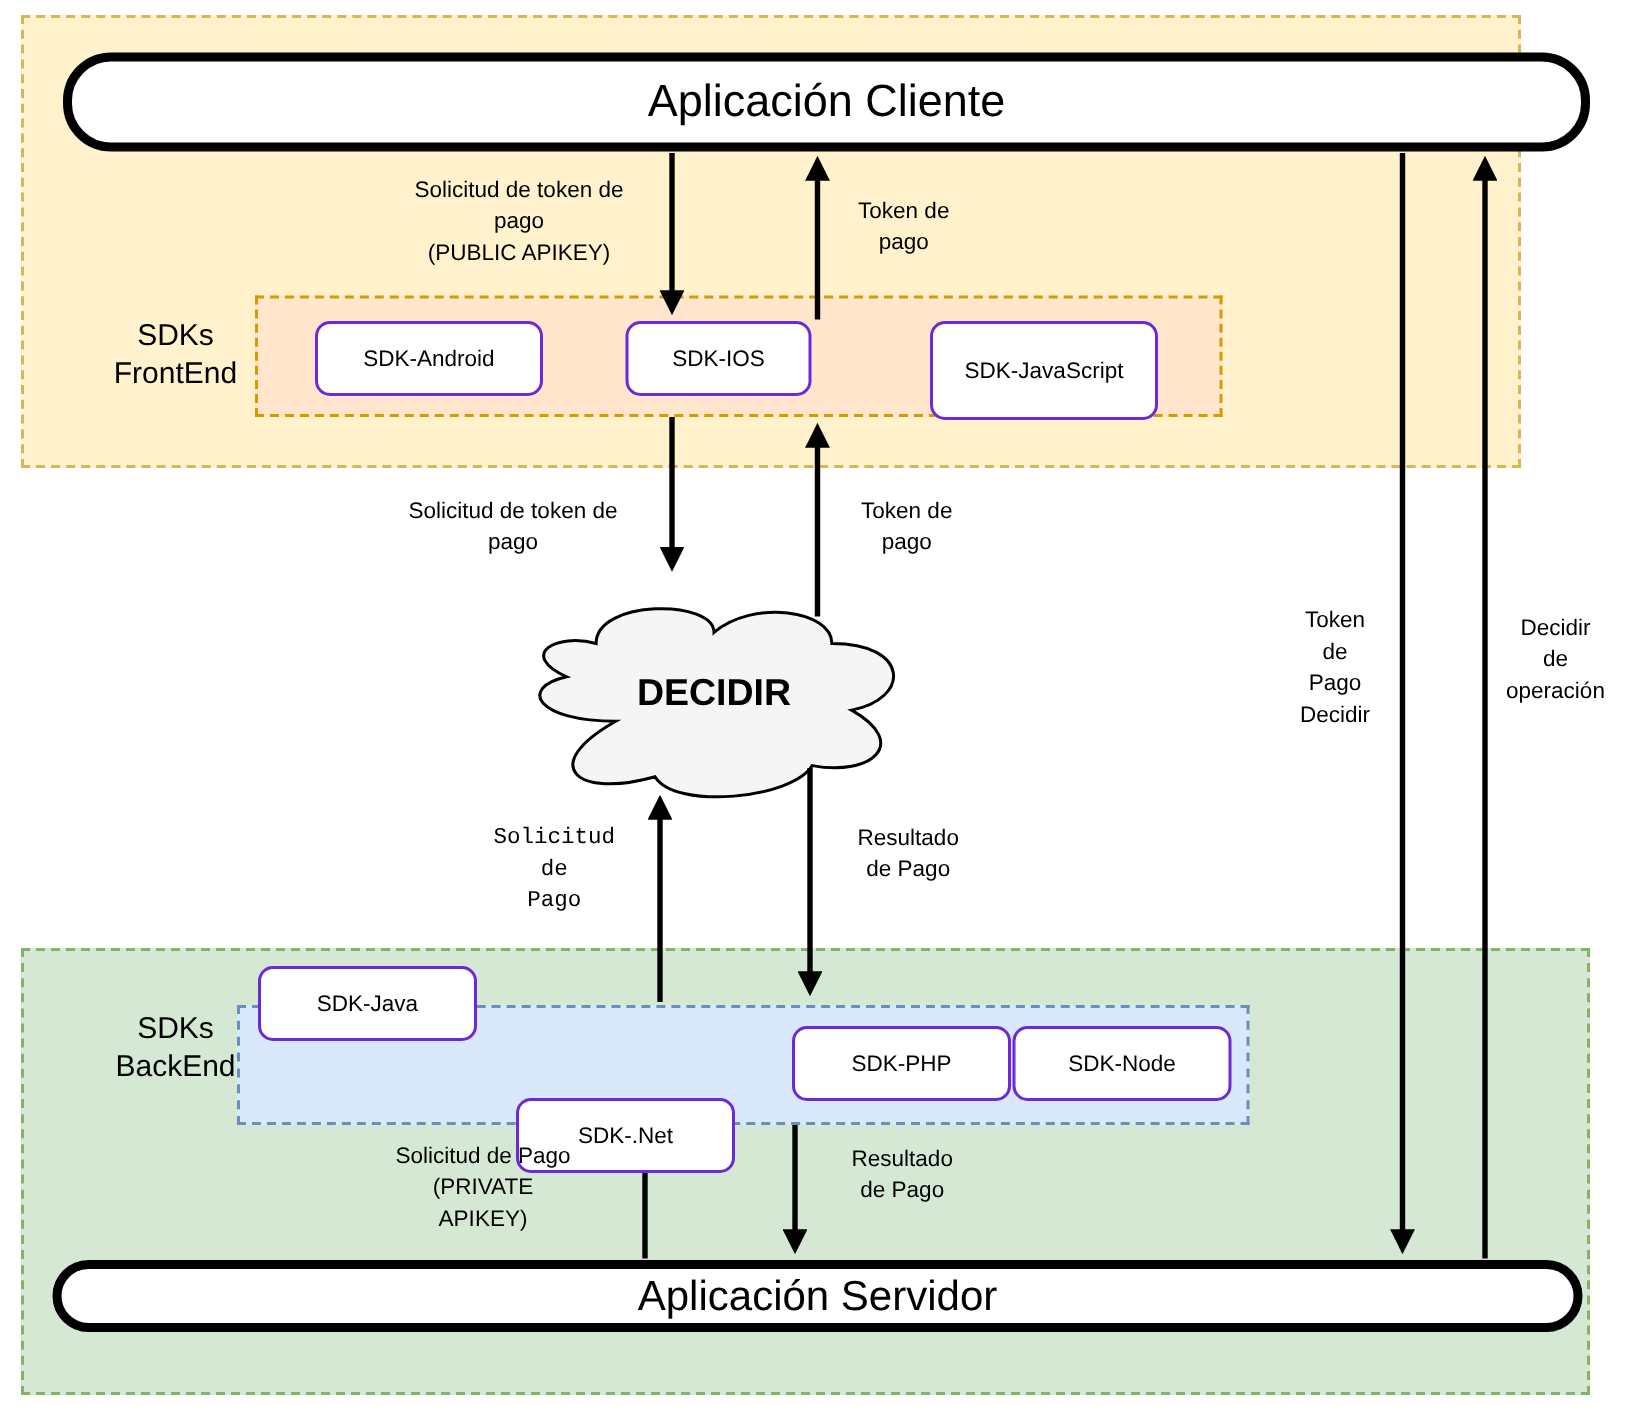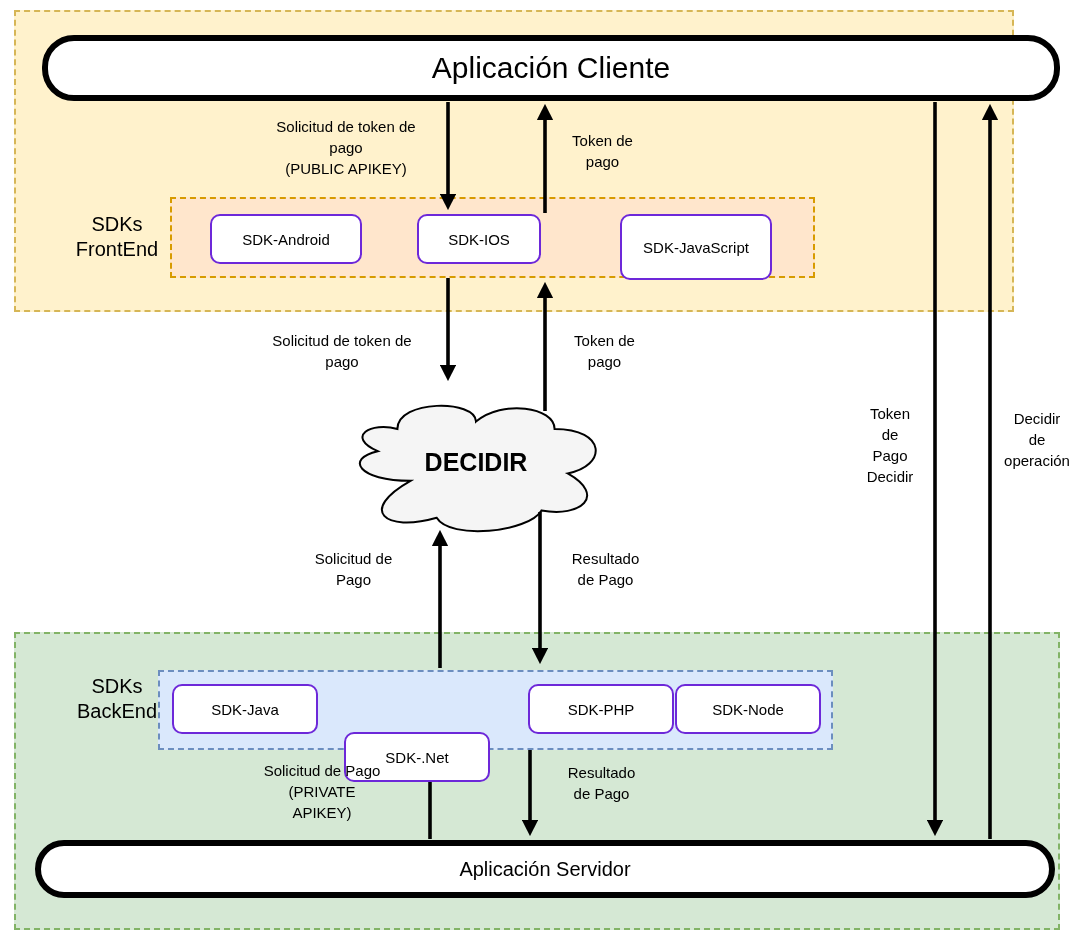--- a/index.html
+++ b/index.html
@@ -43,52 +43,52 @@
   
   .appbox {
     position: absolute;
     background: #fff;
     border: 6px solid #000;
     border-radius: 32px;
     display: flex; align-items: center; justify-content: center;
     font-size: 30px;
   }
   .appbox.client { left: 42px; top: 35px; width: 1018px; height: 66px; }
-  .appbox.server { left: 35px; top: 840px; width: 1020px; height: 58px; font-size: 20px; }
+  .appbox.server { left: 35px; top: 840px; width: 1020px; height: 48px; font-size: 28px; }
 
   
   .sdkbox {
     position: absolute;
     background: #fff;
     border: 2px solid #6d28d9;
     border-radius: 10px;
     display: flex; align-items: center; justify-content: center;
     font-size: 15px;
   }
   .fsdk0 { left: 210px; top: 214px; width: 152px; height: 50px; }
   .fsdk1 { left: 417px; top: 214px; width: 124px; height: 50px; }
   .fsdk2 { left: 620px; top: 214px; width: 152px; height: 66px; }
-  .bsdk0 { left: 172px; top: 684px; width: 146px; height: 50px; }
+  .bsdk0 { left: 172px; top: 644px; width: 146px; height: 50px; }
   .bsdk1 { left: 344px; top: 684px; width: 146px; height: 50px; margin-top: 48px; }
   .bsdk2 { left: 509px; top: 684px; width: 146px; height: 50px; margin-left: 19px; }
   .bsdk3 { left: 675px; top: 684px; width: 146px; height: 50px; }
 
   
   .lbl {
     position: absolute;
     text-align: center;
     font-size: 15px;
     line-height: 21px;
     white-space: pre-line;
   }
   .lbl-pub          { left: 256px; top: 116px; width: 180px; }
   .lbl-token-top    { left: 560px; top: 130px; width: 85px; }
   .lbl-sol-mid      { left: 252px; top: 330px; width: 180px; }
   .lbl-token-mid    { left: 562px; top: 330px; width: 85px; }
-  .lbl-sol-pago     { left: 306px; top: 548px; width: 95px; }
+  .lbl-sol-pago     { left: 322px; top: 548px; width: 95px; font-family: Liberation Mono, monospace; }
   .lbl-res-mid      { left: 558px; top: 548px; width: 95px; }
   .lbl-priv         { left: 246px; top: 760px; width: 152px; }
   .lbl-res-bot      { left: 554px; top: 762px; width: 95px; }
   .lbl-token-decidir{ left: 858px; top: 403px; width: 64px; }
   .lbl-feedback     { left: 996px; top: 408px; width: 82px; }
 
   .zone-label {
     position: absolute;
     text-align: center;
     font-size: 20px;

